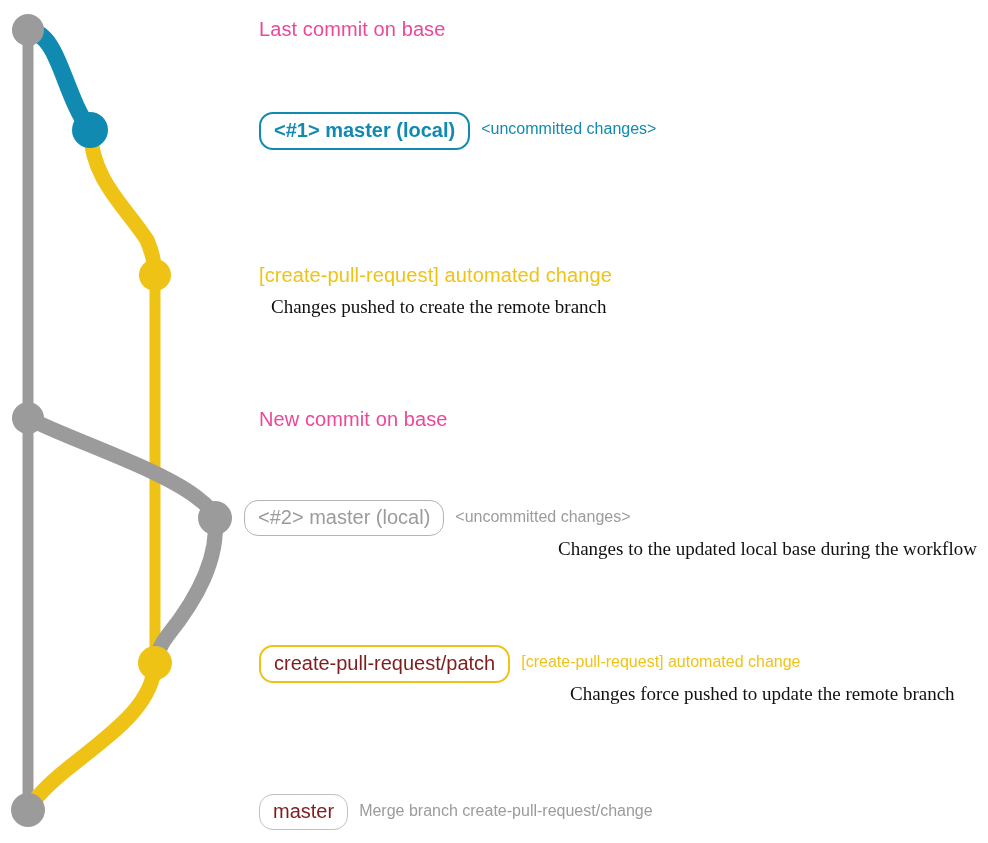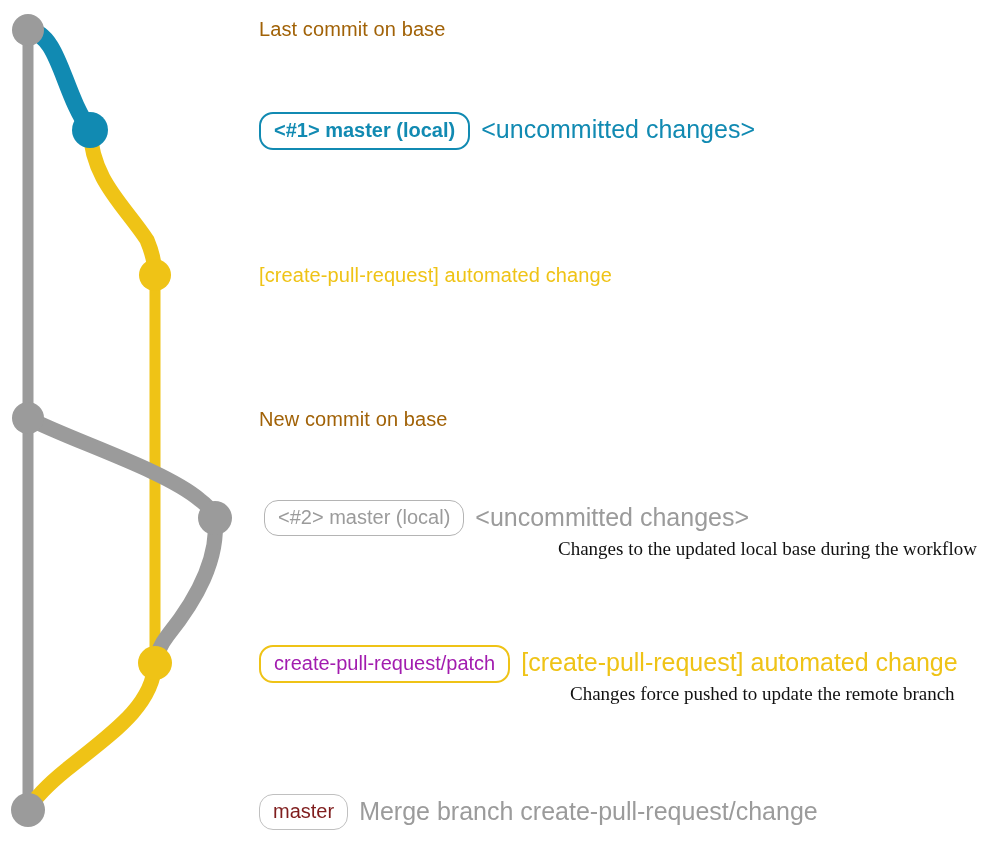--- a/index.html
+++ b/index.html
@@ -44,46 +44,46 @@
     padding: 5px 13px 6px 13px;
     font-family: "Liberation Sans", sans-serif;
     font-size: 20px;
     line-height: 23px;
     font-weight: 700;
     color: #118ab2;
     background: #ffffff;
   }
   .pill.teal   { border-color:#118ab2; color:#118ab2; }
   .pill.gray   { border-color:#b4b4b4; color:#9b9b9b; border-width:1.6px; font-weight:400; }
-  .pill.yellow { border-color:#efc316; color:#a21caf; border-width:2px; font-weight:400; }
+  .pill.yellow { border-color:#efc316; color:#7f1d1d; border-width:2px; font-weight:400; }
   .pill.plain  { border-color:#c0c0c0; color:#7f1d1d; border-width:1.6px; font-weight:400; }
 
   .subject {
     font-family: "Liberation Sans", sans-serif;
-    font-size: 25px;
+    font-size: 16px;
     line-height: 34px;
     margin-left: 11px;
   }
   .subject.teal   { color:#118ab2; }
   .subject.gray   { color:#9b9b9b; }
   .subject.yellow { color:#efc316; }
 
   .caption {
     position: absolute;
     font-family: "Liberation Serif", serif;
     font-size: 19px;
     line-height: 22px;
     color: #111111;
     white-space: nowrap;
   }
   .bare-headline {
     position: absolute;
     font-family: "Liberation Sans", sans-serif;
     font-size: 20px;
-    color: #a16207;
+    color: #ec4899;
     white-space: nowrap;
   }
 </style>
 </head>
 <body>
 
 <div id="canvas">
 
   <svg id="graph" viewBox="0 0 988 843" xmlns="http://www.w3.org/2000/svg">
 
@@ -111,24 +111,25 @@
   </svg>
 
   <div class="bare-headline headline" style="left:259px; top:17px;">Last commit on base</div>
 
   <div class="row" style="left:259px; top:112px;">
     <span class="pill teal">&lt;#1&gt; master (local)</span>
     <span class="subject teal">&lt;uncommitted changes&gt;</span>
   </div>
 
   <div class="bare-headline headline" style="left:259px; top:263px; color:#efc316;">[create-pull-request] automated change</div>
+  <div class="caption" style="left:271px; top:296px;">Changes pushed to create the remote branch</div>
 
   <div class="bare-headline headline" style="left:259px; top:407px;">New commit on base</div>
 
-  <div class="row" style="left:264px; top:500px;">
+  <div class="row" style="left:244px; top:500px;">
     <span class="pill gray">&lt;#2&gt; master (local)</span>
     <span class="subject gray">&lt;uncommitted changes&gt;</span>
   </div>
   <div class="caption" style="left:510px; top:538px;margin-left:48px;">Changes to the updated local base during the workflow</div>
 
   <div class="row" style="left:259px; top:645px;">
     <span class="pill yellow">create-pull-request/patch</span>
     <span class="subject yellow">[create-pull-request] automated change</span>
   </div>
   <div class="caption" style="left:570px; top:683px;">Changes force pushed to update the remote branch</div>

